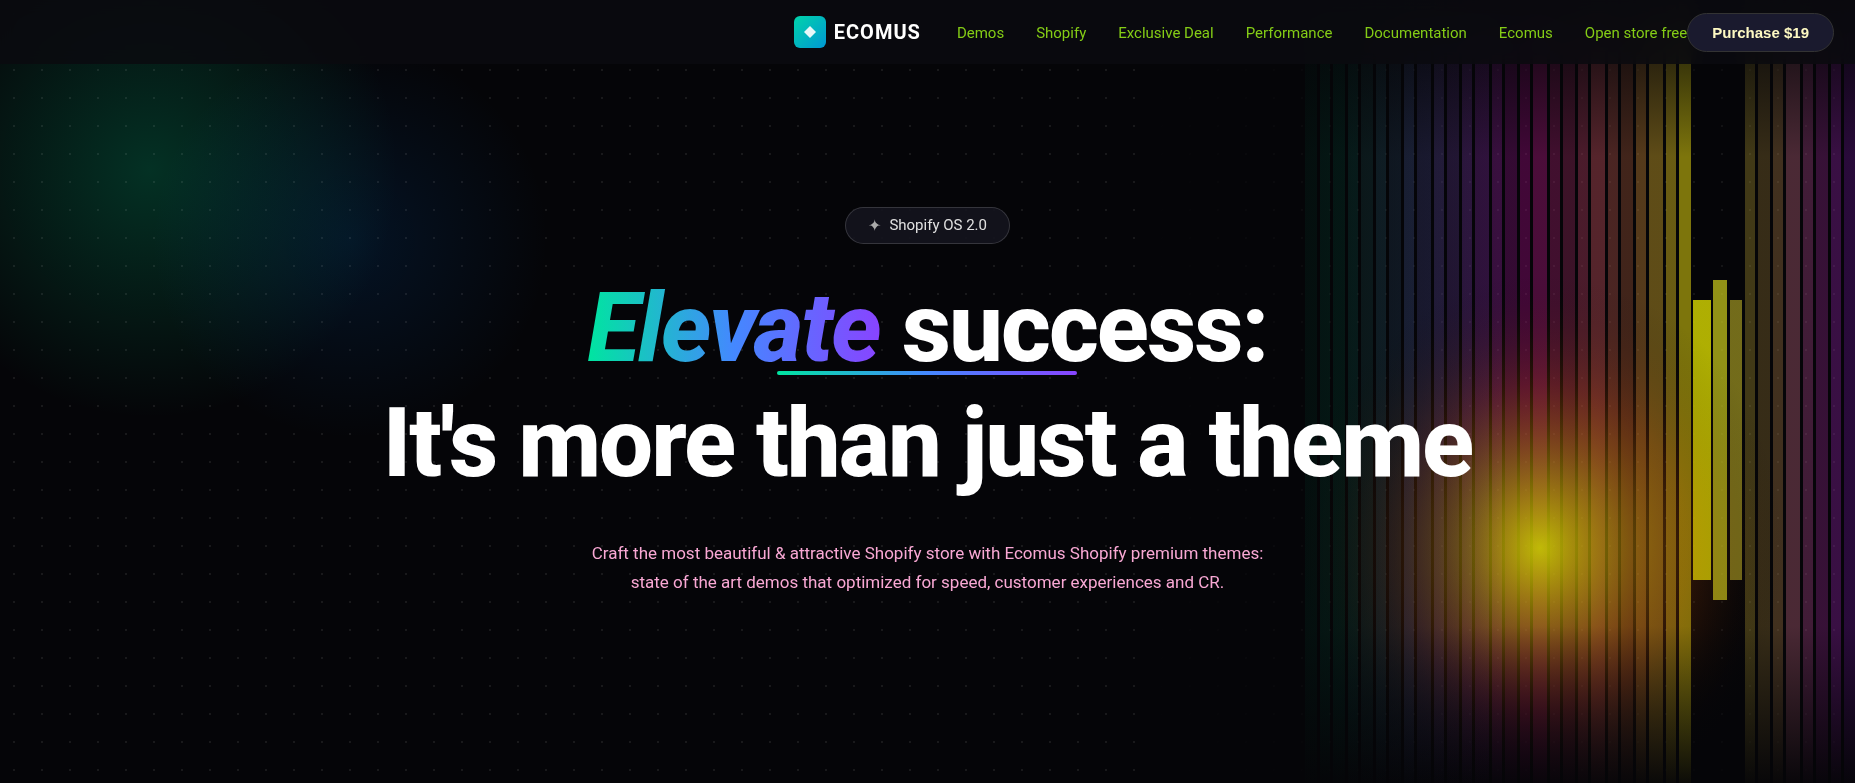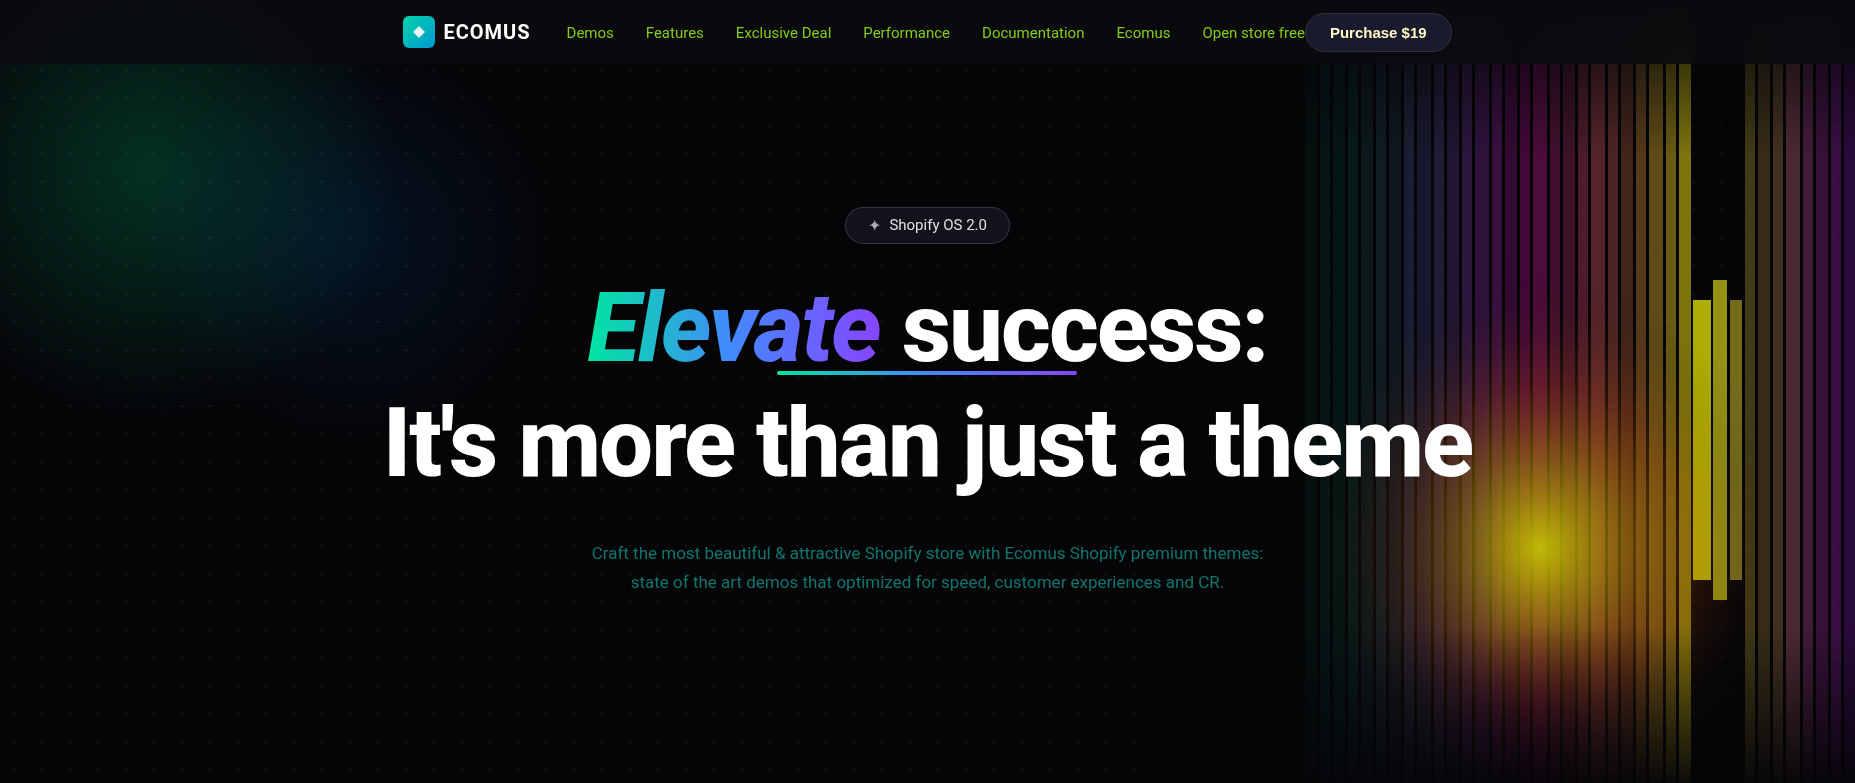--- a/index.html
+++ b/index.html
@@ -19,21 +19,21 @@
 
     
     nav {
       position: fixed;
       top: 0;
       left: 0;
       width: 100%;
       height: 64px;
       display: flex;
       align-items: center;
-      justify-content: center;
+      justify-content: flex-end;
       padding: 0 21px;
       z-index: 100;
       background: rgba(10,10,15,0.85);
       backdrop-filter: blur(8px);
     }
 
     .nav-left {
       display: flex;
       align-items: center;
       gap: 36px;
@@ -226,41 +226,41 @@
       font-size: 96px;
       font-weight: 800;
       line-height: 1.0;
       letter-spacing: -2px;
       color: #fff;
       margin-bottom: 48px;
     }
 
     .hero-subtitle {
       font-size: 17px;
-      color: #0f766e;
+      color: #f9a8d4;
       line-height: 1.7;
       max-width: 700px;
     }
   </style>
 </head>
 <body>
 
 <nav>
   <div class="nav-left">
     <div class="logo">
       <div class="logo-icon">
         <svg width="20" height="20" viewBox="0 0 20 20" fill="none">
           <path d="M4 10 L10 4 L16 10 L10 16 Z" fill="white" opacity="0.9"></path>
         </svg>
       </div>
       <span class="logo-text">ecomus</span>
     </div>
     <ul class="nav-links">
       <li><a>Demos</a></li>
-      <li><a>Features</a></li>
+      <li><a>Shopify</a></li>
       <li><a>Exclusive Deal</a></li>
       <li><a>Performance</a></li>
       <li><a>Documentation</a></li>
       <li><a>Ecomus</a></li>
       <li><a>Open store free</a></li>
     </ul>
   </div>
   <button class="purchase-btn">Purchase $19</button>
 </nav>
 

